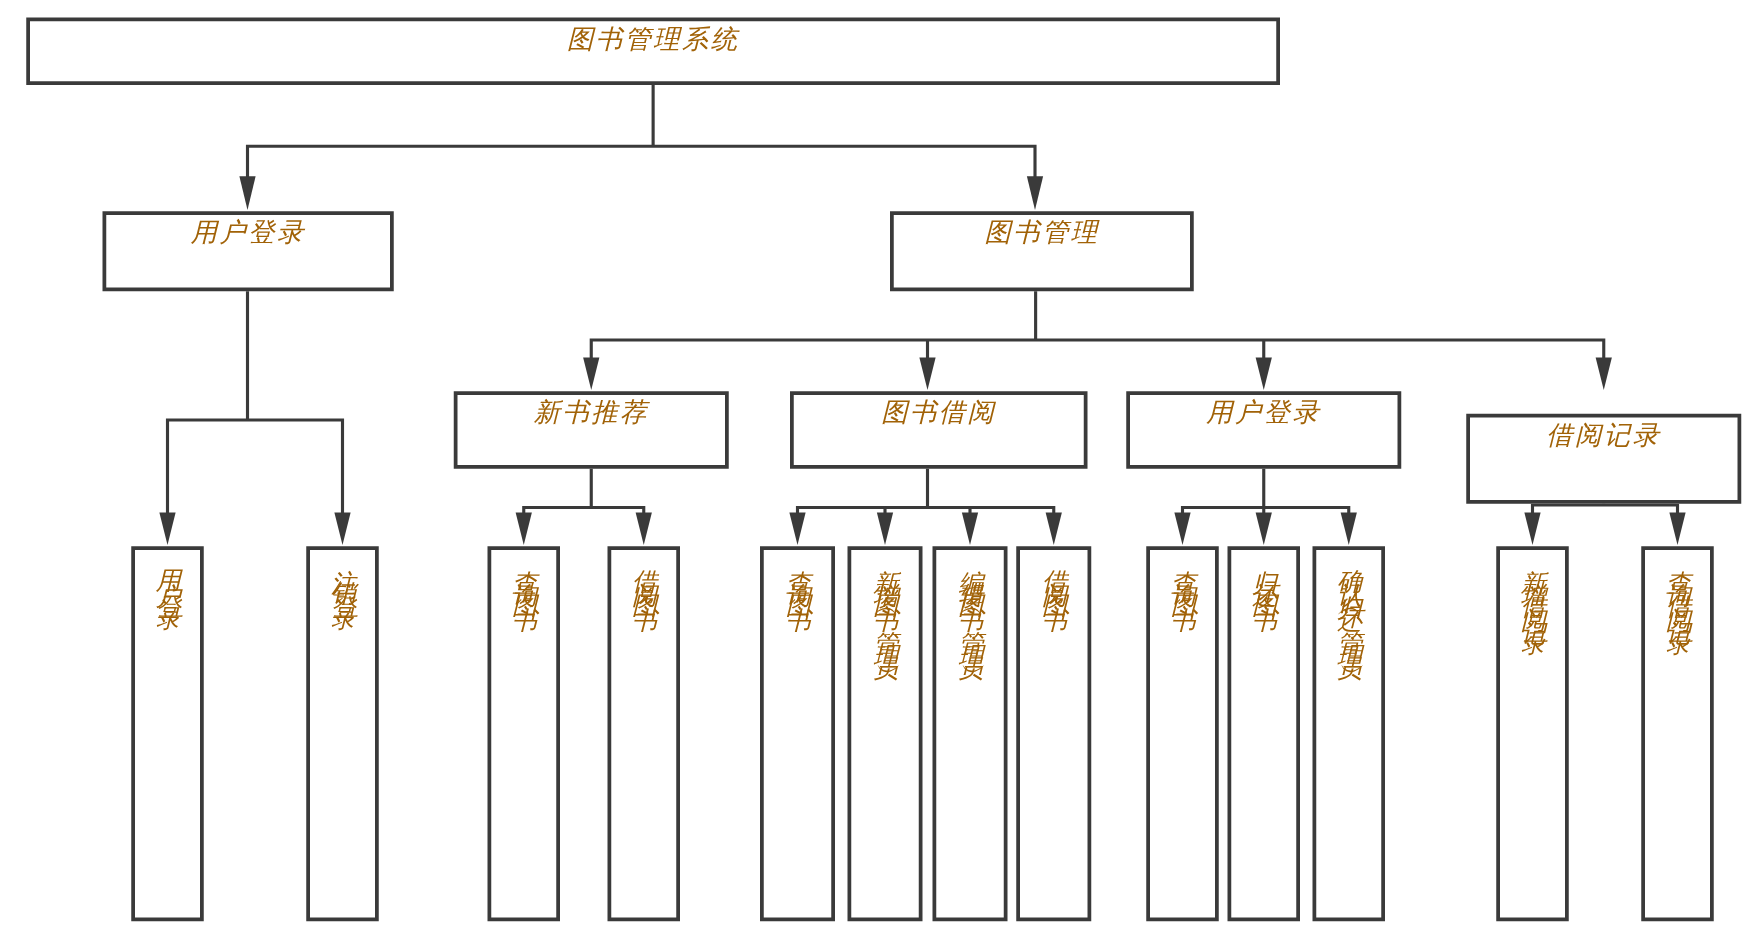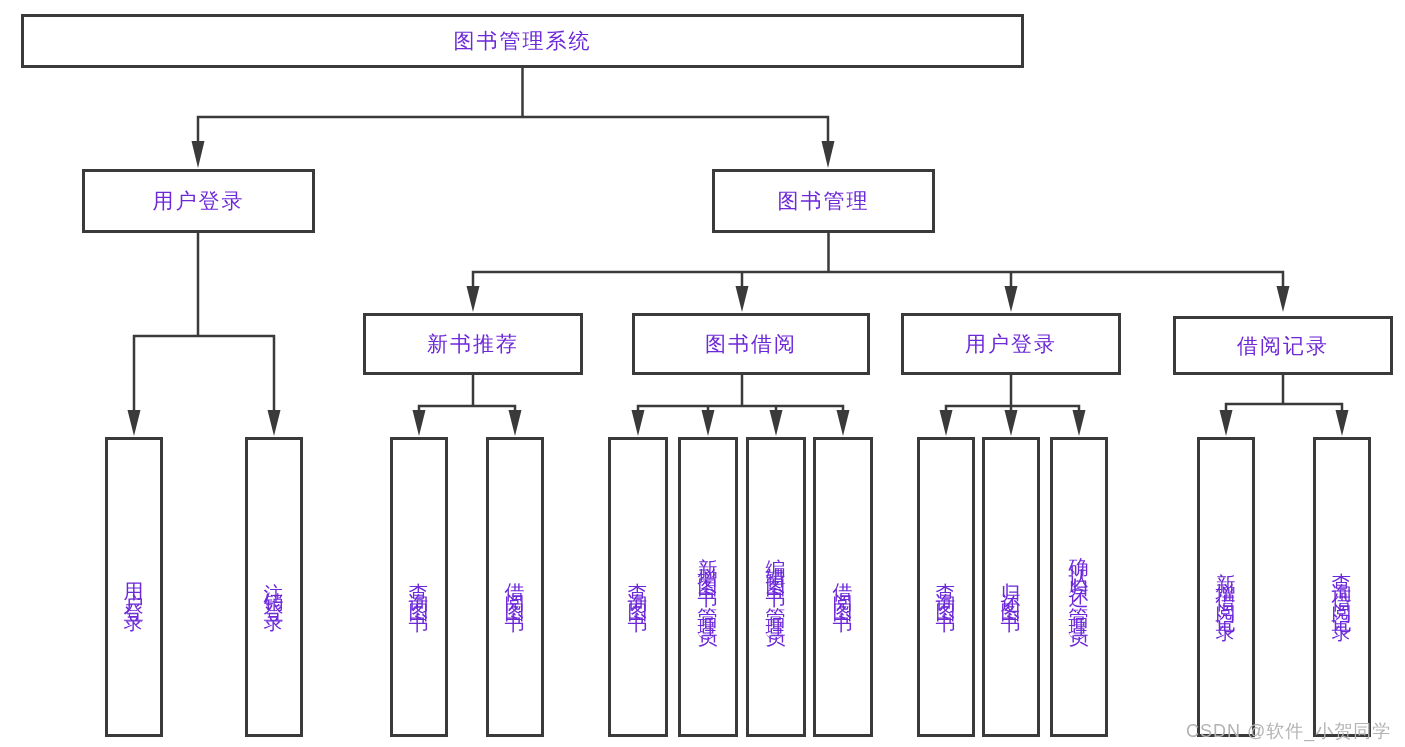--- a/index.html
+++ b/index.html
@@ -16,24 +16,25 @@
     left: 0; top: 0;
     width: 1405px; height: 747px;
     z-index: 1;
   }
   .node {
     position: absolute;
     box-sizing: border-box;
     border: 3px solid #3a3a3a;
     background: #ffffff;
     display: flex;
-    align-items: center;
+    align-items: flex-start;
     justify-content: center;
-    color: #6d28d9;
+    color: #a16207;
     z-index: 2;
+    font-style: italic;
   }
   .node .lbl {
     font-size: 21px;
     letter-spacing: 2px;
     white-space: nowrap;
   }
   .node.vert .lbl {
     writing-mode: vertical-rl;
     text-orientation: mixed;
     font-size: 20px;
@@ -103,34 +104,34 @@
     </g>
   </svg>
 
   <div class="node" style="left:21px; top:14px; width:1003px; height:54px;">
     <span class="lbl">图书管理系统</span>
   </div>
 
   <div class="node" style="left:82px; top:169px; width:233px; height:64px;">
     <span class="lbl">用户登录</span>
   </div>
-  <div class="node" style="left:712px; top:169px; width:223px; height:64px;">
+  <div class="node" style="left:712px; top:169px; width:243px; height:64px;">
     <span class="lbl">图书管理</span>
   </div>
 
   <div class="node" style="left:363px; top:313px; width:220px; height:62px;">
     <span class="lbl">新书推荐</span>
   </div>
   <div class="node" style="left:632px; top:313px; width:238px; height:62px;">
     <span class="lbl">图书借阅</span>
   </div>
   <div class="node" style="left:901px; top:313px; width:220px; height:62px;">
     <span class="lbl">用户登录</span>
   </div>
-  <div class="node" style="left:1173px; top:316px; width:220px; height:59px;">
+  <div class="node" style="left:1173px; top:331px; width:220px; height:72px;">
     <span class="lbl">借阅记录</span>
   </div>
 
   <div class="node vert" style="left:105px; top:437px; width:58px; height:300px;">
     <span class="lbl">用户登录</span>
   </div>
   <div class="node vert" style="left:245px; top:437px; width:58px; height:300px;">
     <span class="lbl">注销登录</span>
   </div>
 
@@ -164,15 +165,14 @@
     <span class="lbl">确认归还（管理员）</span>
   </div>
 
   <div class="node vert" style="left:1197px; top:437px; width:58px; height:300px;">
     <span class="lbl">新增借阅记录</span>
   </div>
   <div class="node vert" style="left:1313px; top:437px; width:58px; height:300px;">
     <span class="lbl">查询借阅记录</span>
   </div>
 
-  <div class="watermark">CSDN @软件_小贺同学</div>
 
 </div>
 
 </body></html>

